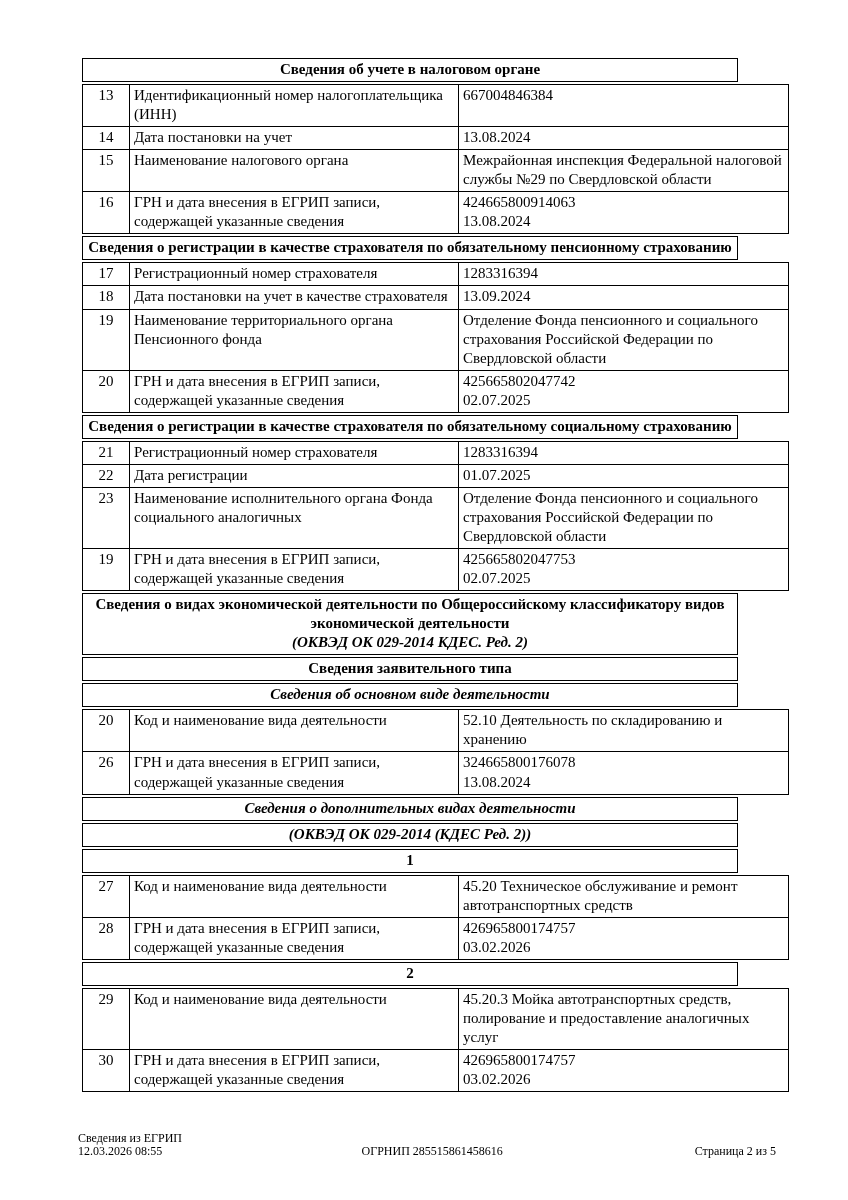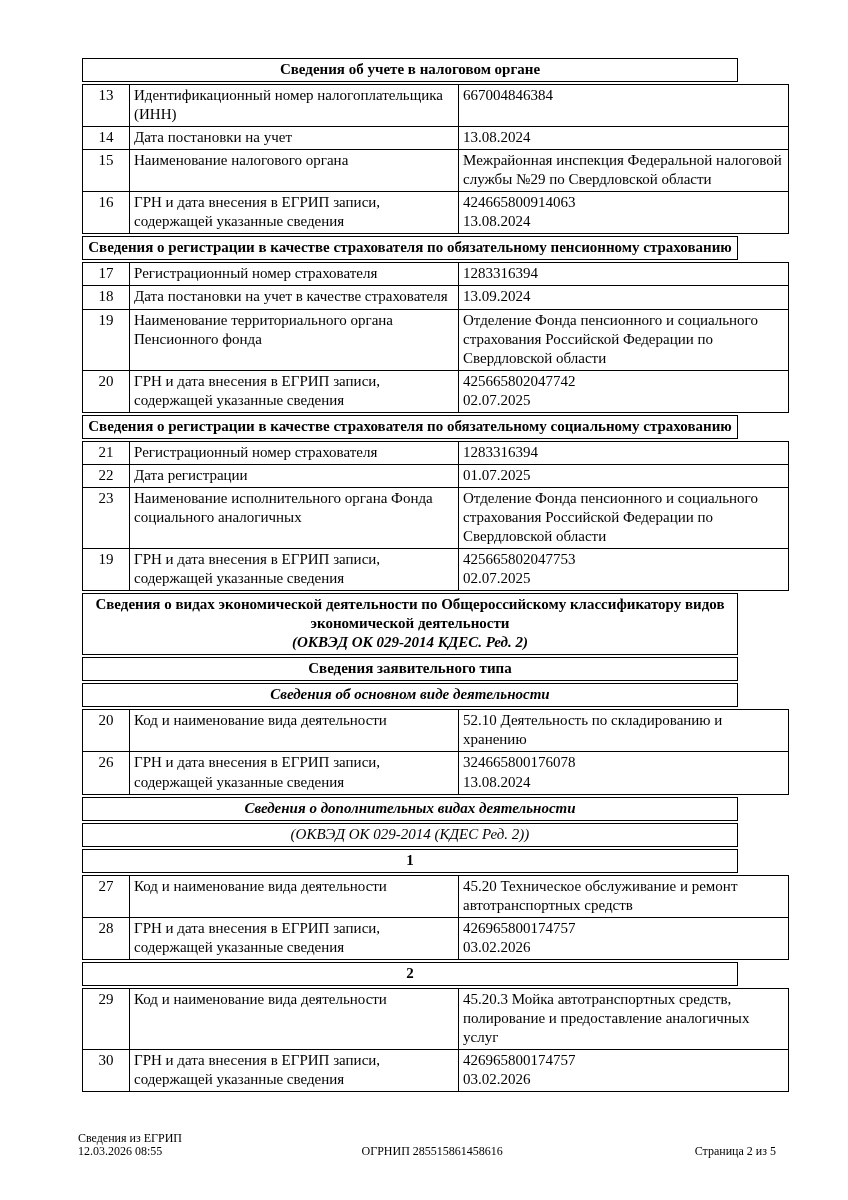--- a/index.html
+++ b/index.html
@@ -43,21 +43,21 @@
   td.num { text-align: center; padding-left: 1px; padding-right: 1px; margin-left: 16px; }
   td.val { white-space: pre-line; margin-left: 36px; }
   td.hdr {
     text-align: center;
     font-weight: bold;
     padding-top: 2px;
     padding-bottom: 2px;
   }
   td.hdr .sub-italic { font-style: italic; }
   td.hdr.italic { font-style: italic; }
-  td.hdr.plain-italic { font-weight: normal; font-style: italic; }
+  td.hdr.plain-italic { font-weight: bold; font-style: italic; }
   .footer {
     position: absolute;
     left: 78px;
     top: 1132px;
     width: 714px;
     height: 26px;
     font-size: 12px;
     line-height: 13px;
   }
   .footer .f-left   { position: absolute; left: 0; bottom: 0; }

